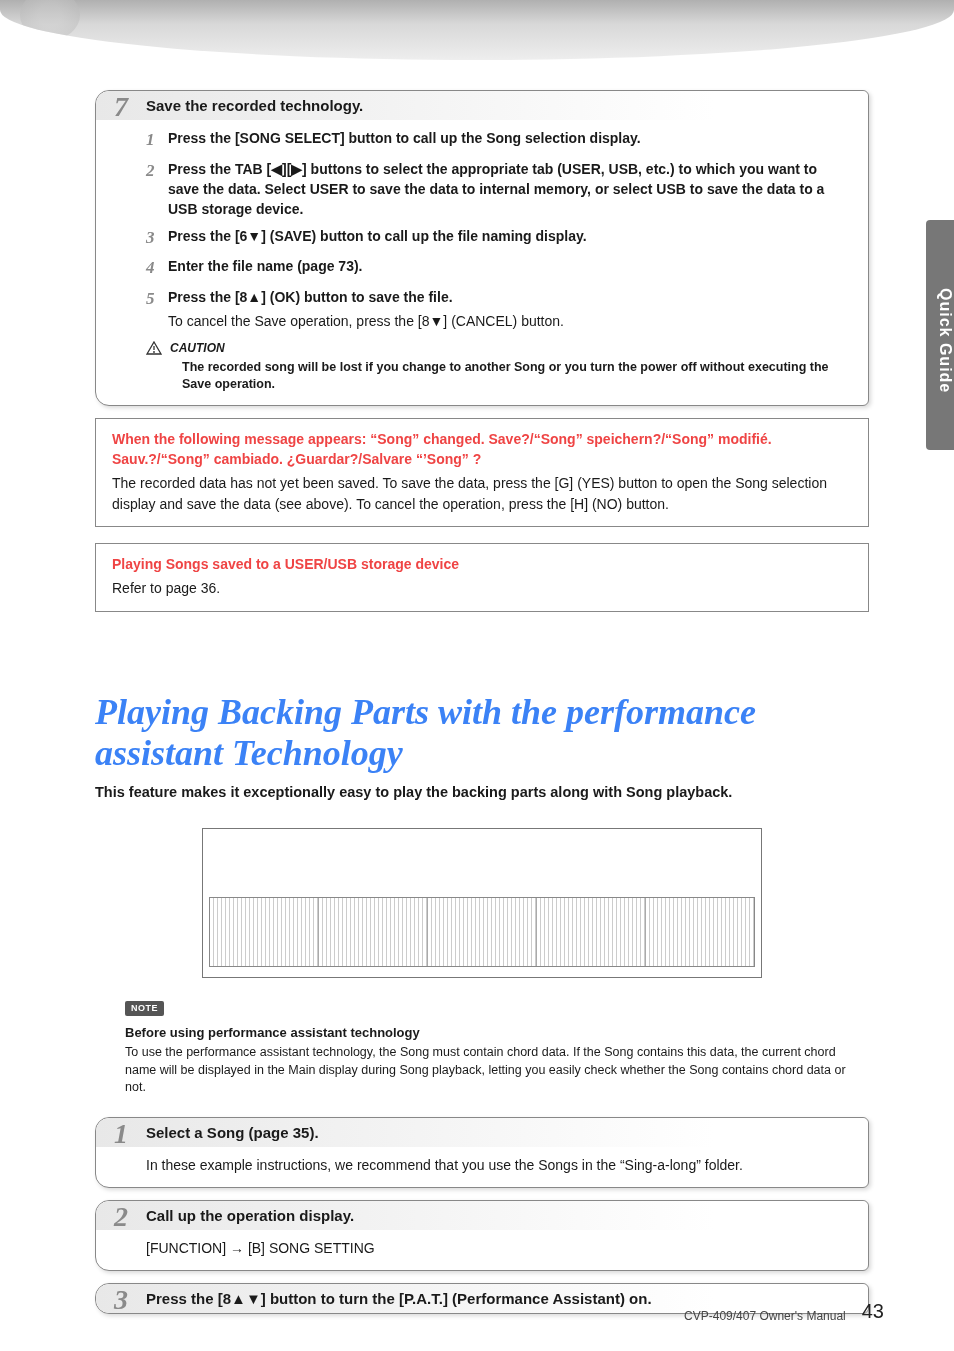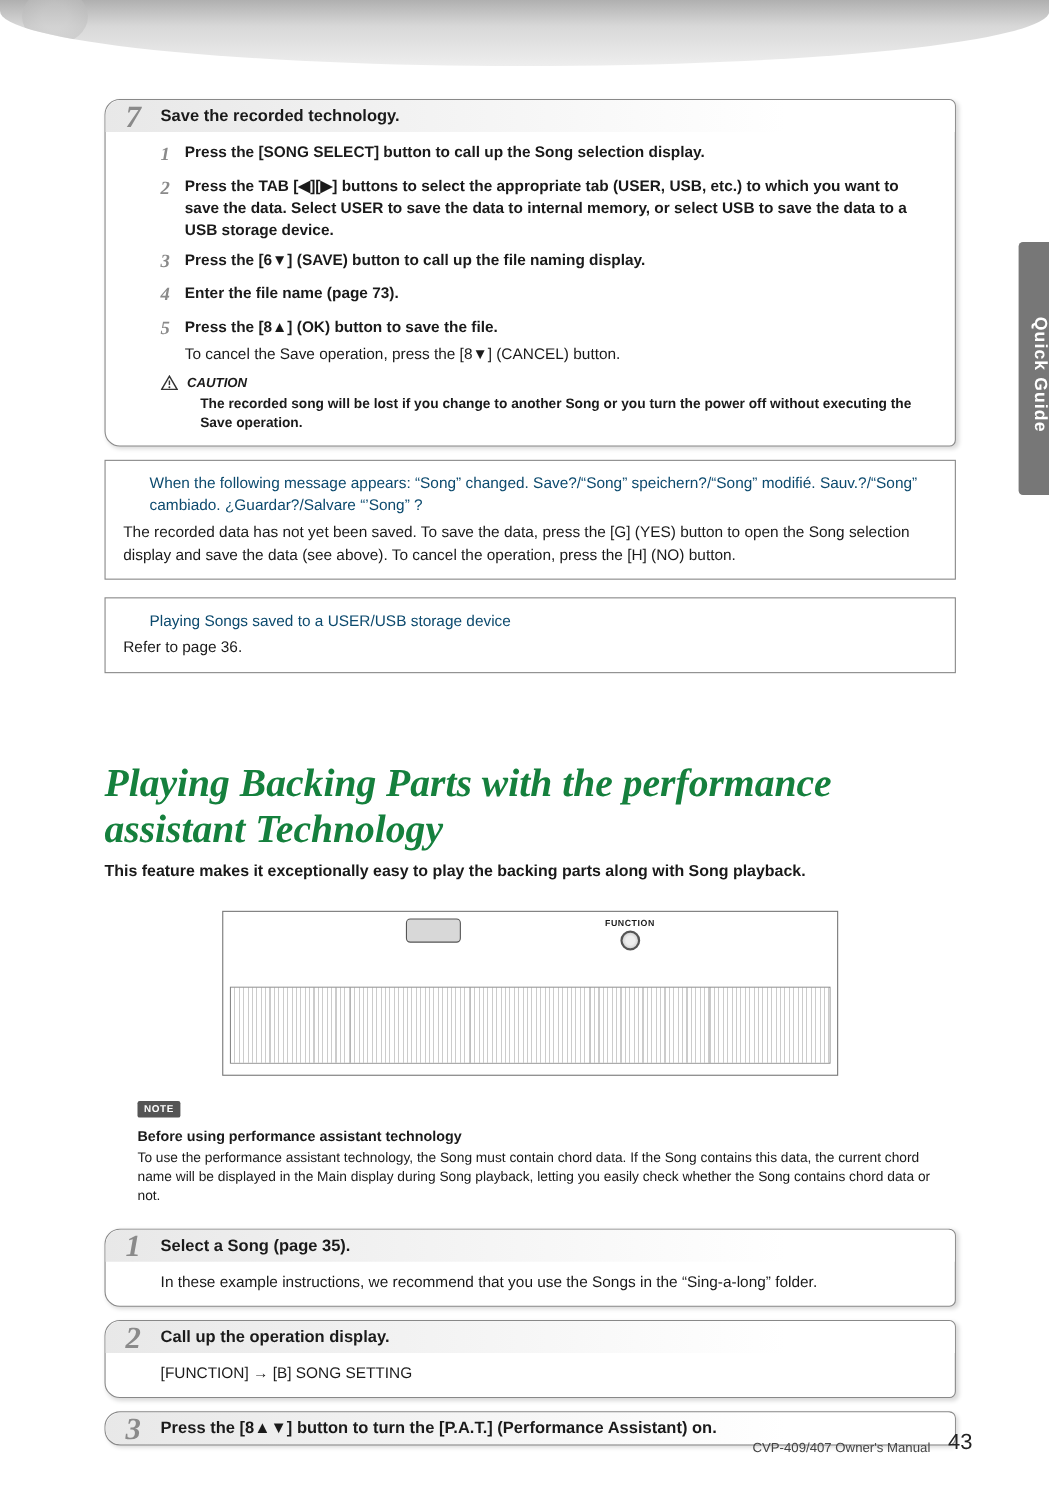--- a/index.html
+++ b/index.html
@@ -128,34 +128,33 @@
     margin-left: 36px;
   }
   .plain-box {
     border: 1px solid #888;
     padding: 10px 16px 12px 16px;
     font-size: 14px;
     line-height: 1.45;
     margin-bottom: 16px;
   }
   .plain-box .box-title {
-    font-weight: normal;
-    color: #0c4a6e;
+    font-weight: bold;
+    color: #ef4444;
     margin-bottom: 4px;
-    margin-left: 24px;
   }
   .section-title {
     font-family: Georgia, "Times New Roman", serif;
     font-style: italic;
     font-weight: bold;
     font-size: 36px;
     line-height: 1.15;
     margin-top: 80px;
     margin-bottom: 10px;
-    color: #15803d;
+    color: #3b82f6;
   }
   .section-sub {
     font-weight: bold;
     font-size: 14.5px;
     margin-bottom: 28px;
   }
   .diagram {
     width: 560px;
     height: 150px;
     margin: 0 auto 22px auto;
@@ -294,29 +293,20 @@
 
   <div class="plain-box">
     <div class="box-title">Playing Songs saved to a USER/USB storage device</div>
     <div>Refer to page 36.</div>
   </div>
 
   <h1 class="section-title">Playing Backing Parts with the performance assistant Technology</h1>
   <div class="section-sub">This feature makes it exceptionally easy to play the backing parts along with Song playback.</div>
 
   <div class="diagram">
-    <div class="top-row">
-      <div>
-        <div class="panel-btn"></div>
-      </div>
-      <div class="func-block">
-        <div>FUNCTION</div>
-        <div class="func-knob"></div>
-      </div>
-    </div>
     <div class="kbd-row">
       <div class="kbd-seg"></div>
       <div class="kbd-seg"></div>
       <div class="kbd-seg"></div>
       <div class="kbd-seg"></div>
       <div class="kbd-seg"></div>
     </div>
   </div>
 
   <div class="note-row">

